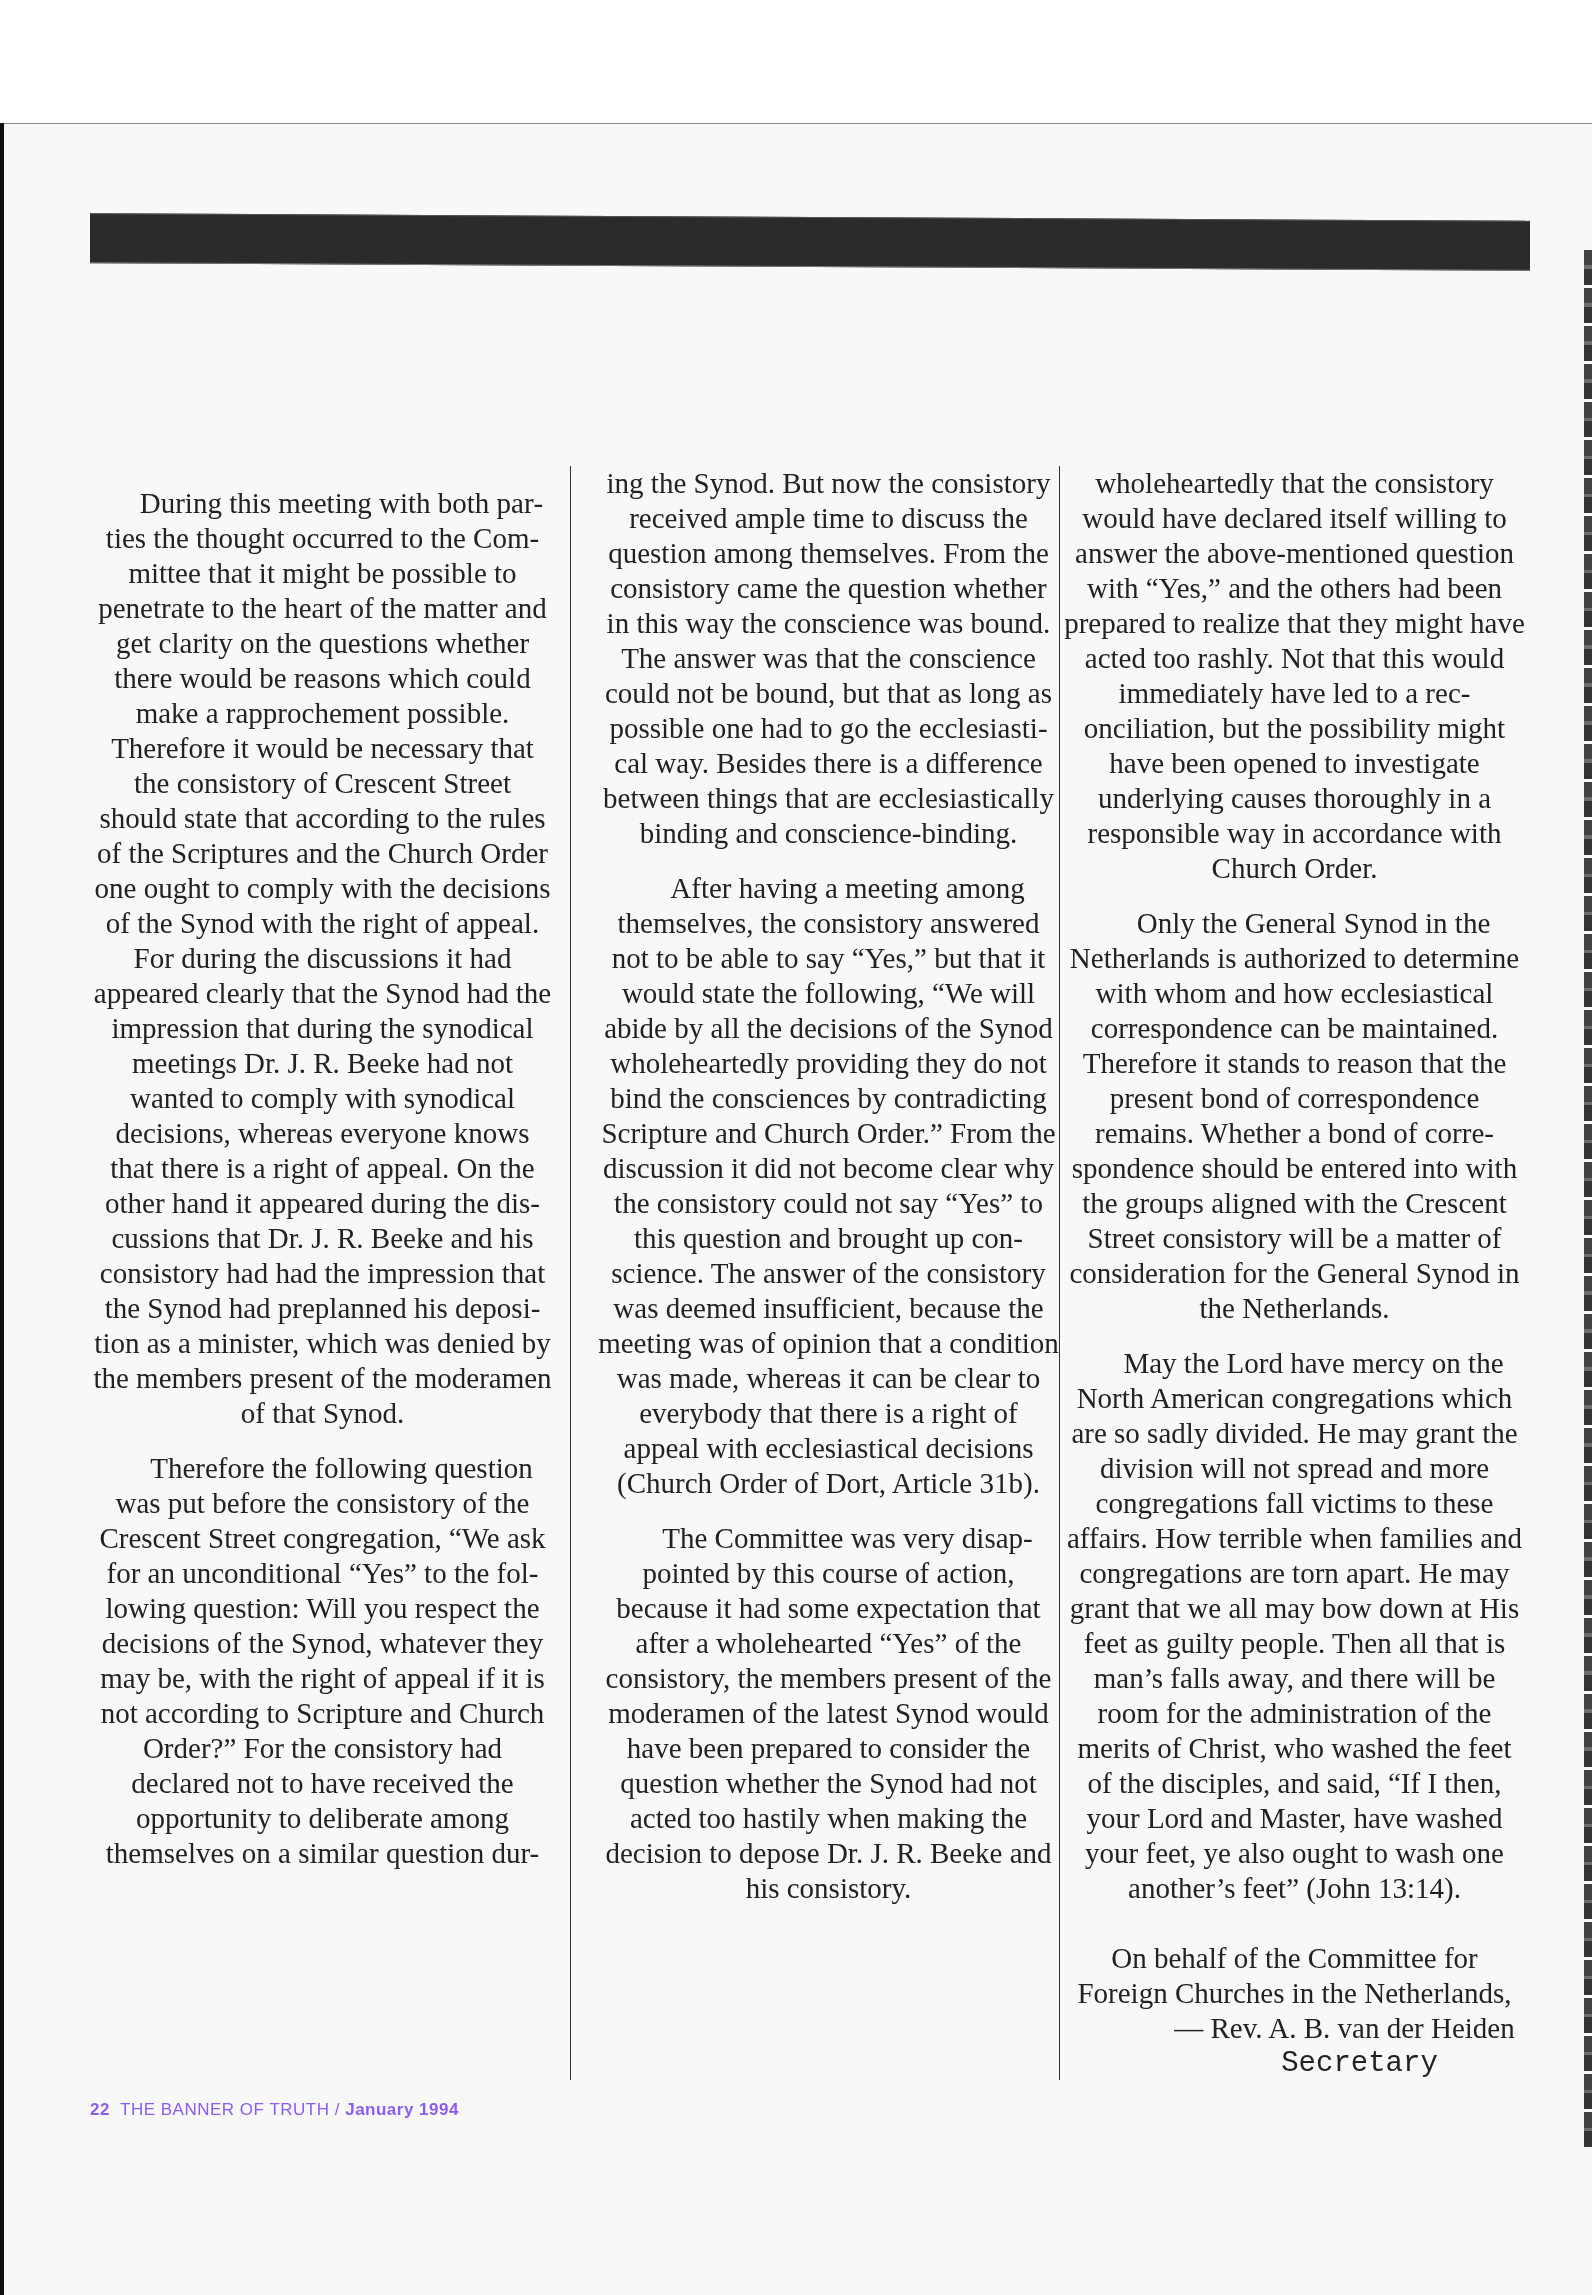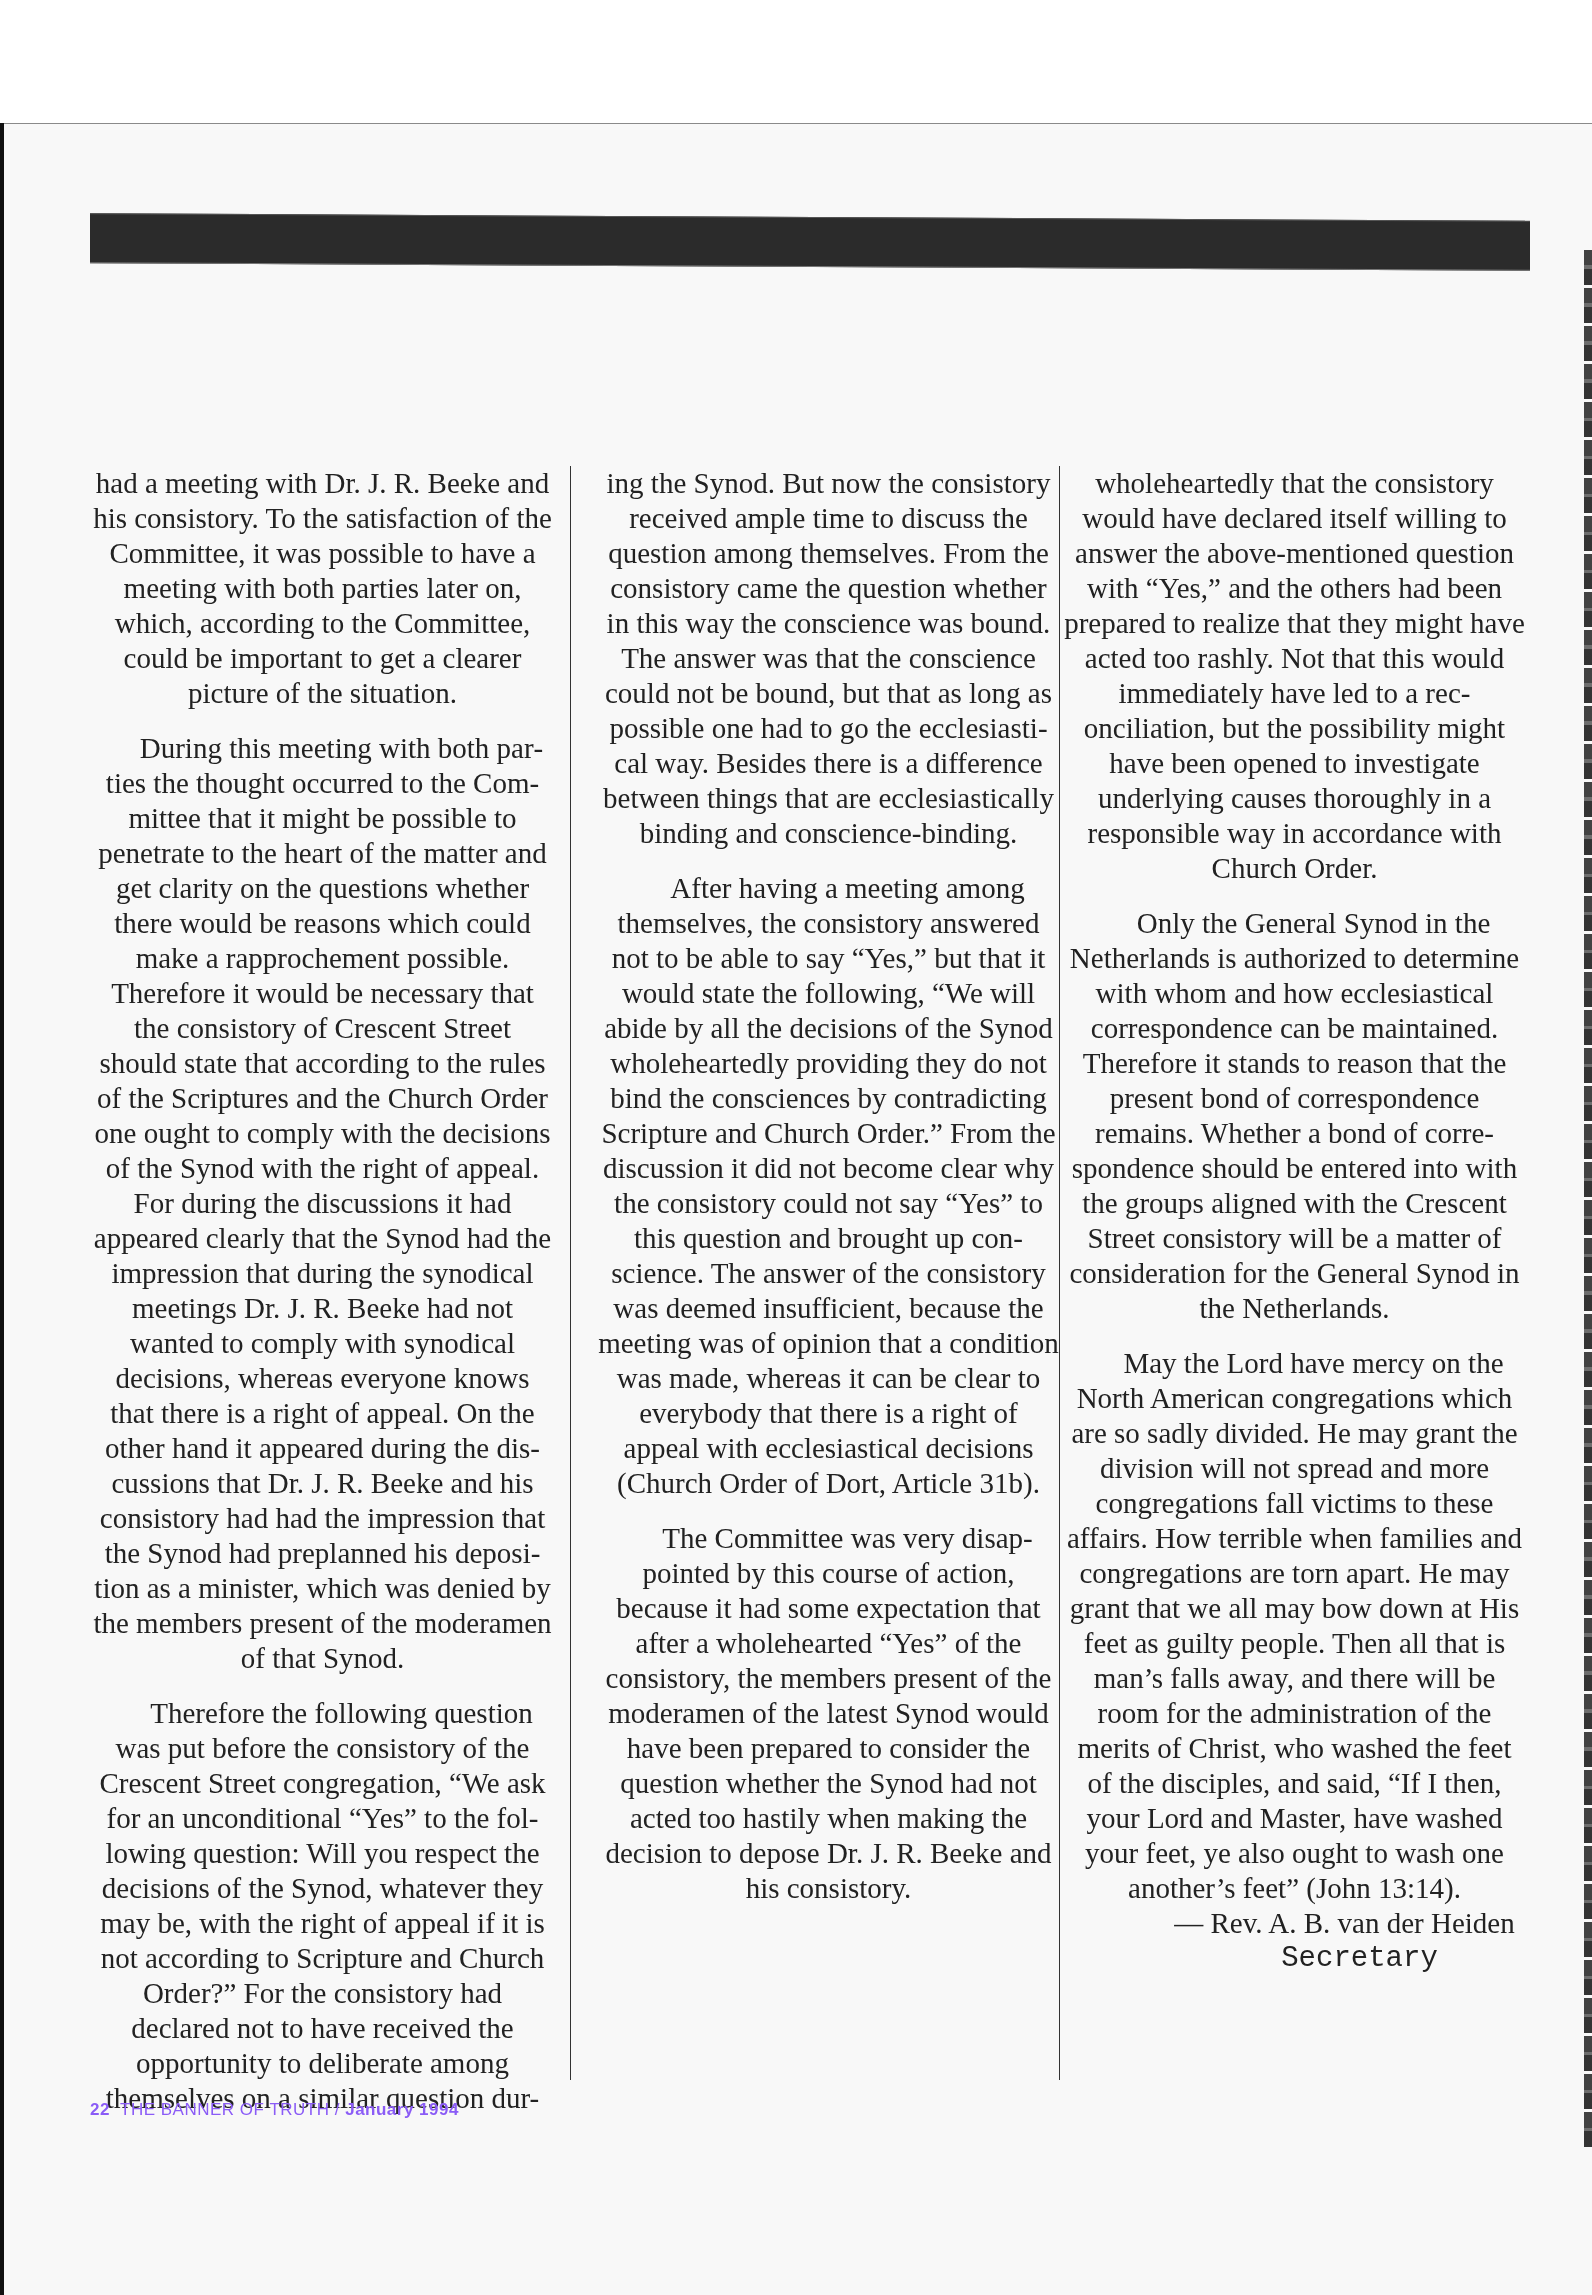--- a/index.html
+++ b/index.html
@@ -62,39 +62,39 @@
 </style>
 </head>
 <body>
 
 <div class="page"></div>
 <div class="left-edge"></div>
 <div class="right-edge"></div>
 <div class="banner"></div>
 
 <div class="col col1">
-  <p>had a meeting with Dr. J. R. Beeke and his consistory. To the satisfaction of the Committee, it was possible to have a meeting with both parties later on, which, according to the Committee, could be important to get a clearer picture of the situation.</p>
   <p class="indent">During this meeting with both par­ties the thought occurred to the Com­mittee that it might be possible to penetrate to the heart of the matter and get clarity on the questions whether there would be reasons which could make a rapprochement possible. Therefore it would be necessary that the consistory of Crescent Street should state that according to the rules of the Scriptures and the Church Order one ought to comply with the decisions of the Synod with the right of appeal. For during the discussions it had appeared clearly that the Synod had the impression that during the synodical meetings Dr. J. R. Beeke had not wanted to comply with synodical decisions, whereas everyone knows that there is a right of appeal. On the other hand it appeared during the dis­cussions that Dr. J. R. Beeke and his consistory had had the impression that the Synod had preplanned his deposi­tion as a minister, which was denied by the members present of the moderamen of that Synod.</p>
   <p class="indent">Therefore the following question was put before the consistory of the Crescent Street congregation, “We ask for an unconditional “Yes” to the fol­lowing question: Will you respect the decisions of the Synod, whatever they may be, with the right of appeal if it is not according to Scripture and Church Order?” For the consistory had declared not to have received the opportunity to deliberate among themselves on a similar question dur-</p>
 </div>
 
 <div class="rule rule1"></div>
 
 <div class="col col2">
   <p>ing the Synod. But now the consistory received ample time to discuss the question among themselves. From the consistory came the question whether in this way the conscience was bound. The answer was that the conscience could not be bound, but that as long as possible one had to go the ecclesiasti­cal way. Besides there is a difference between things that are ecclesiastically binding and conscience-binding.</p>
   <p class="indent">After having a meeting among themselves, the consistory answered not to be able to say “Yes,” but that it would state the following, “We will abide by all the decisions of the Synod wholeheartedly providing they do not bind the consciences by contradicting Scripture and Church Order.” From the discussion it did not become clear why the consistory could not say “Yes” to this question and brought up con­science. The answer of the consistory was deemed insufficient, because the meeting was of opinion that a condi­tion was made, whereas it can be clear to everybody that there is a right of appeal with ecclesiastical decisions (Church Order of Dort, Article 31b).</p>
   <p class="indent">The Committee was very disap­pointed by this course of action, because it had some expectation that after a wholehearted “Yes” of the consistory, the members present of the moderamen of the latest Synod would have been prepared to consider the question whether the Synod had not acted too hastily when making the decision to depose Dr. J. R. Beeke and his consistory.</p>
 </div>
 
 <div class="rule rule2"></div>
 
 <div class="col col3">
   <p>wholeheartedly that the consistory would have declared itself willing to answer the above-mentioned question with “Yes,” and the others had been prepared to realize that they might have acted too rashly. Not that this would immediately have led to a rec­onciliation, but the possibility might have been opened to investigate underlying causes thoroughly in a responsible way in accordance with Church Order.</p>
   <p class="indent">Only the General Synod in the Netherlands is authorized to deter­mine with whom and how ecclesiasti­cal correspondence can be maintained. Therefore it stands to reason that the present bond of correspondence remains. Whether a bond of corre­spondence should be entered into with the groups aligned with the Crescent Street consistory will be a matter of consideration for the General Synod in the Netherlands.</p>
   <p class="indent">May the Lord have mercy on the North American congregations which are so sadly divided. He may grant the division will not spread and more congregations fall victims to these affairs. How terrible when families and congregations are torn apart. He may grant that we all may bow down at His feet as guilty people. Then all that is man’s falls away, and there will be room for the administration of the merits of Christ, who washed the feet of the disciples, and said, “If I then, your Lord and Master, have washed your feet, ye also ought to wash one another’s feet” (John 13:14).</p>
+  <p class="signoff">On behalf of the Committee for Foreign Churches in the Netherlands,</p>
   <p class="sig-line">— Rev. A. B. van der Heiden</p>
   <p class="sig-line2">Secretary</p>
 </div>
 
 <div class="footer">
   <b>22</b>&nbsp;
   <span>THE BANNER OF TRUTH</span>
   <span>/</span>
   <b>January 1994</b>
 </div>

